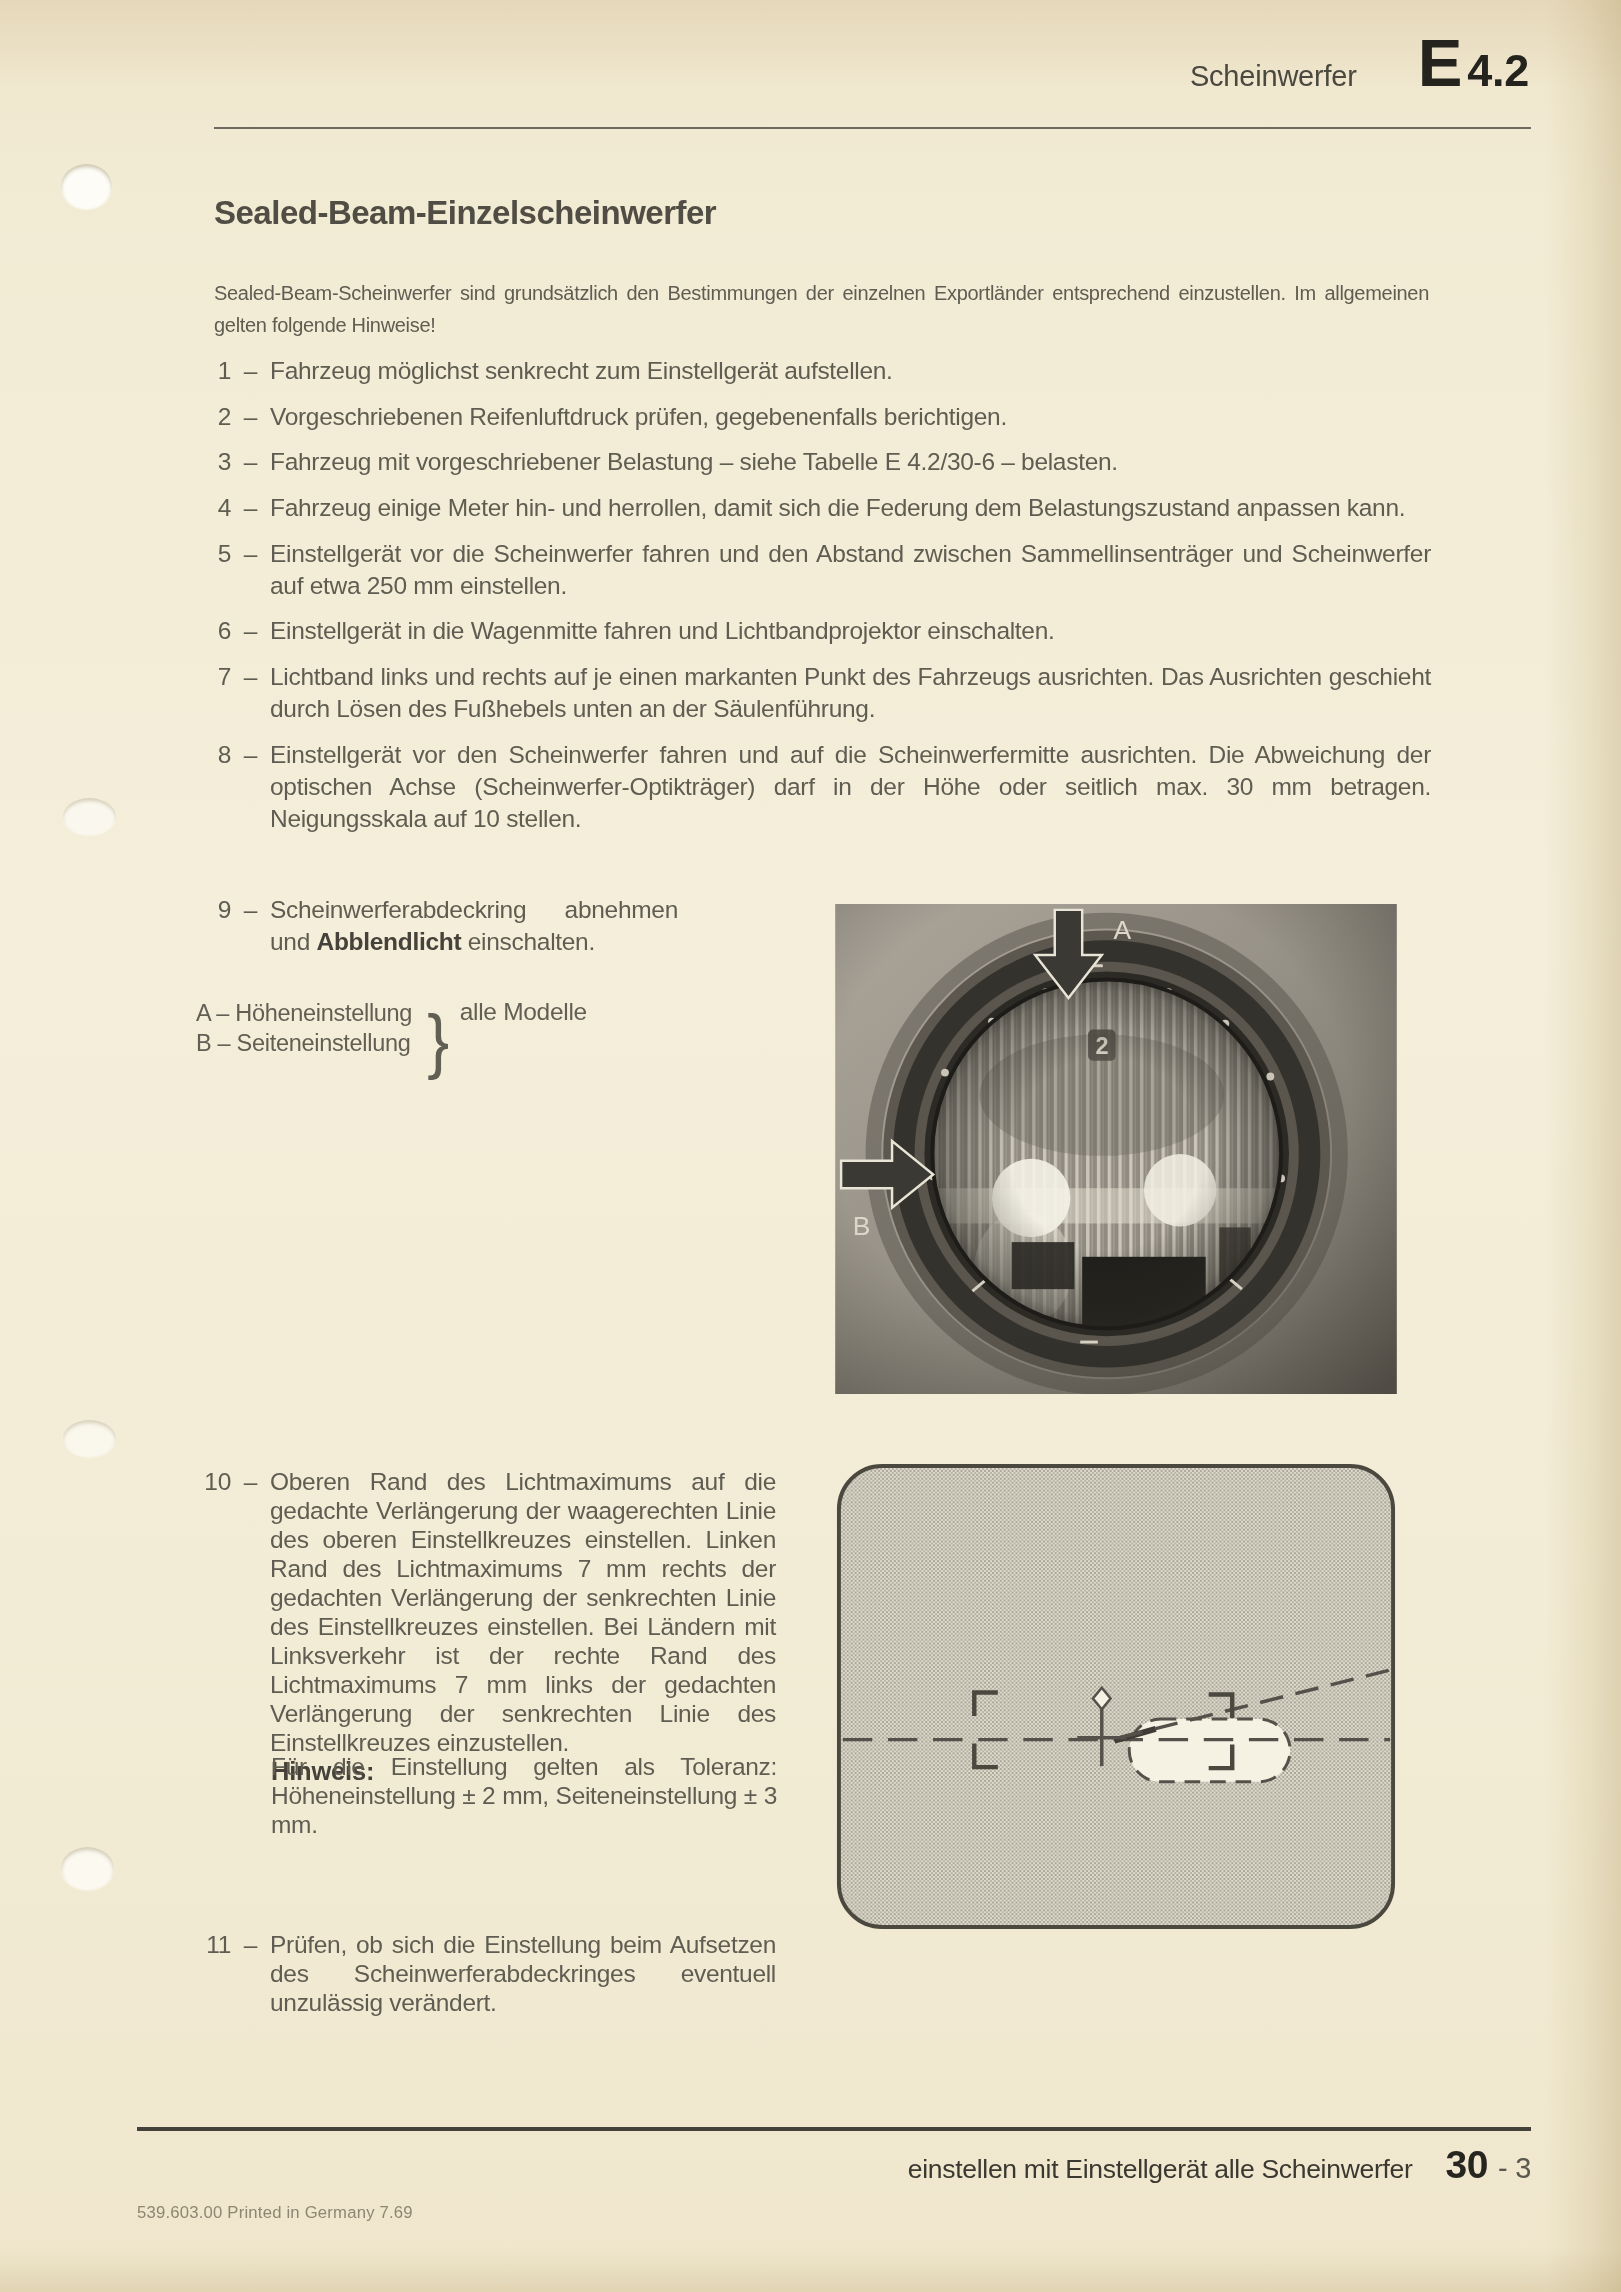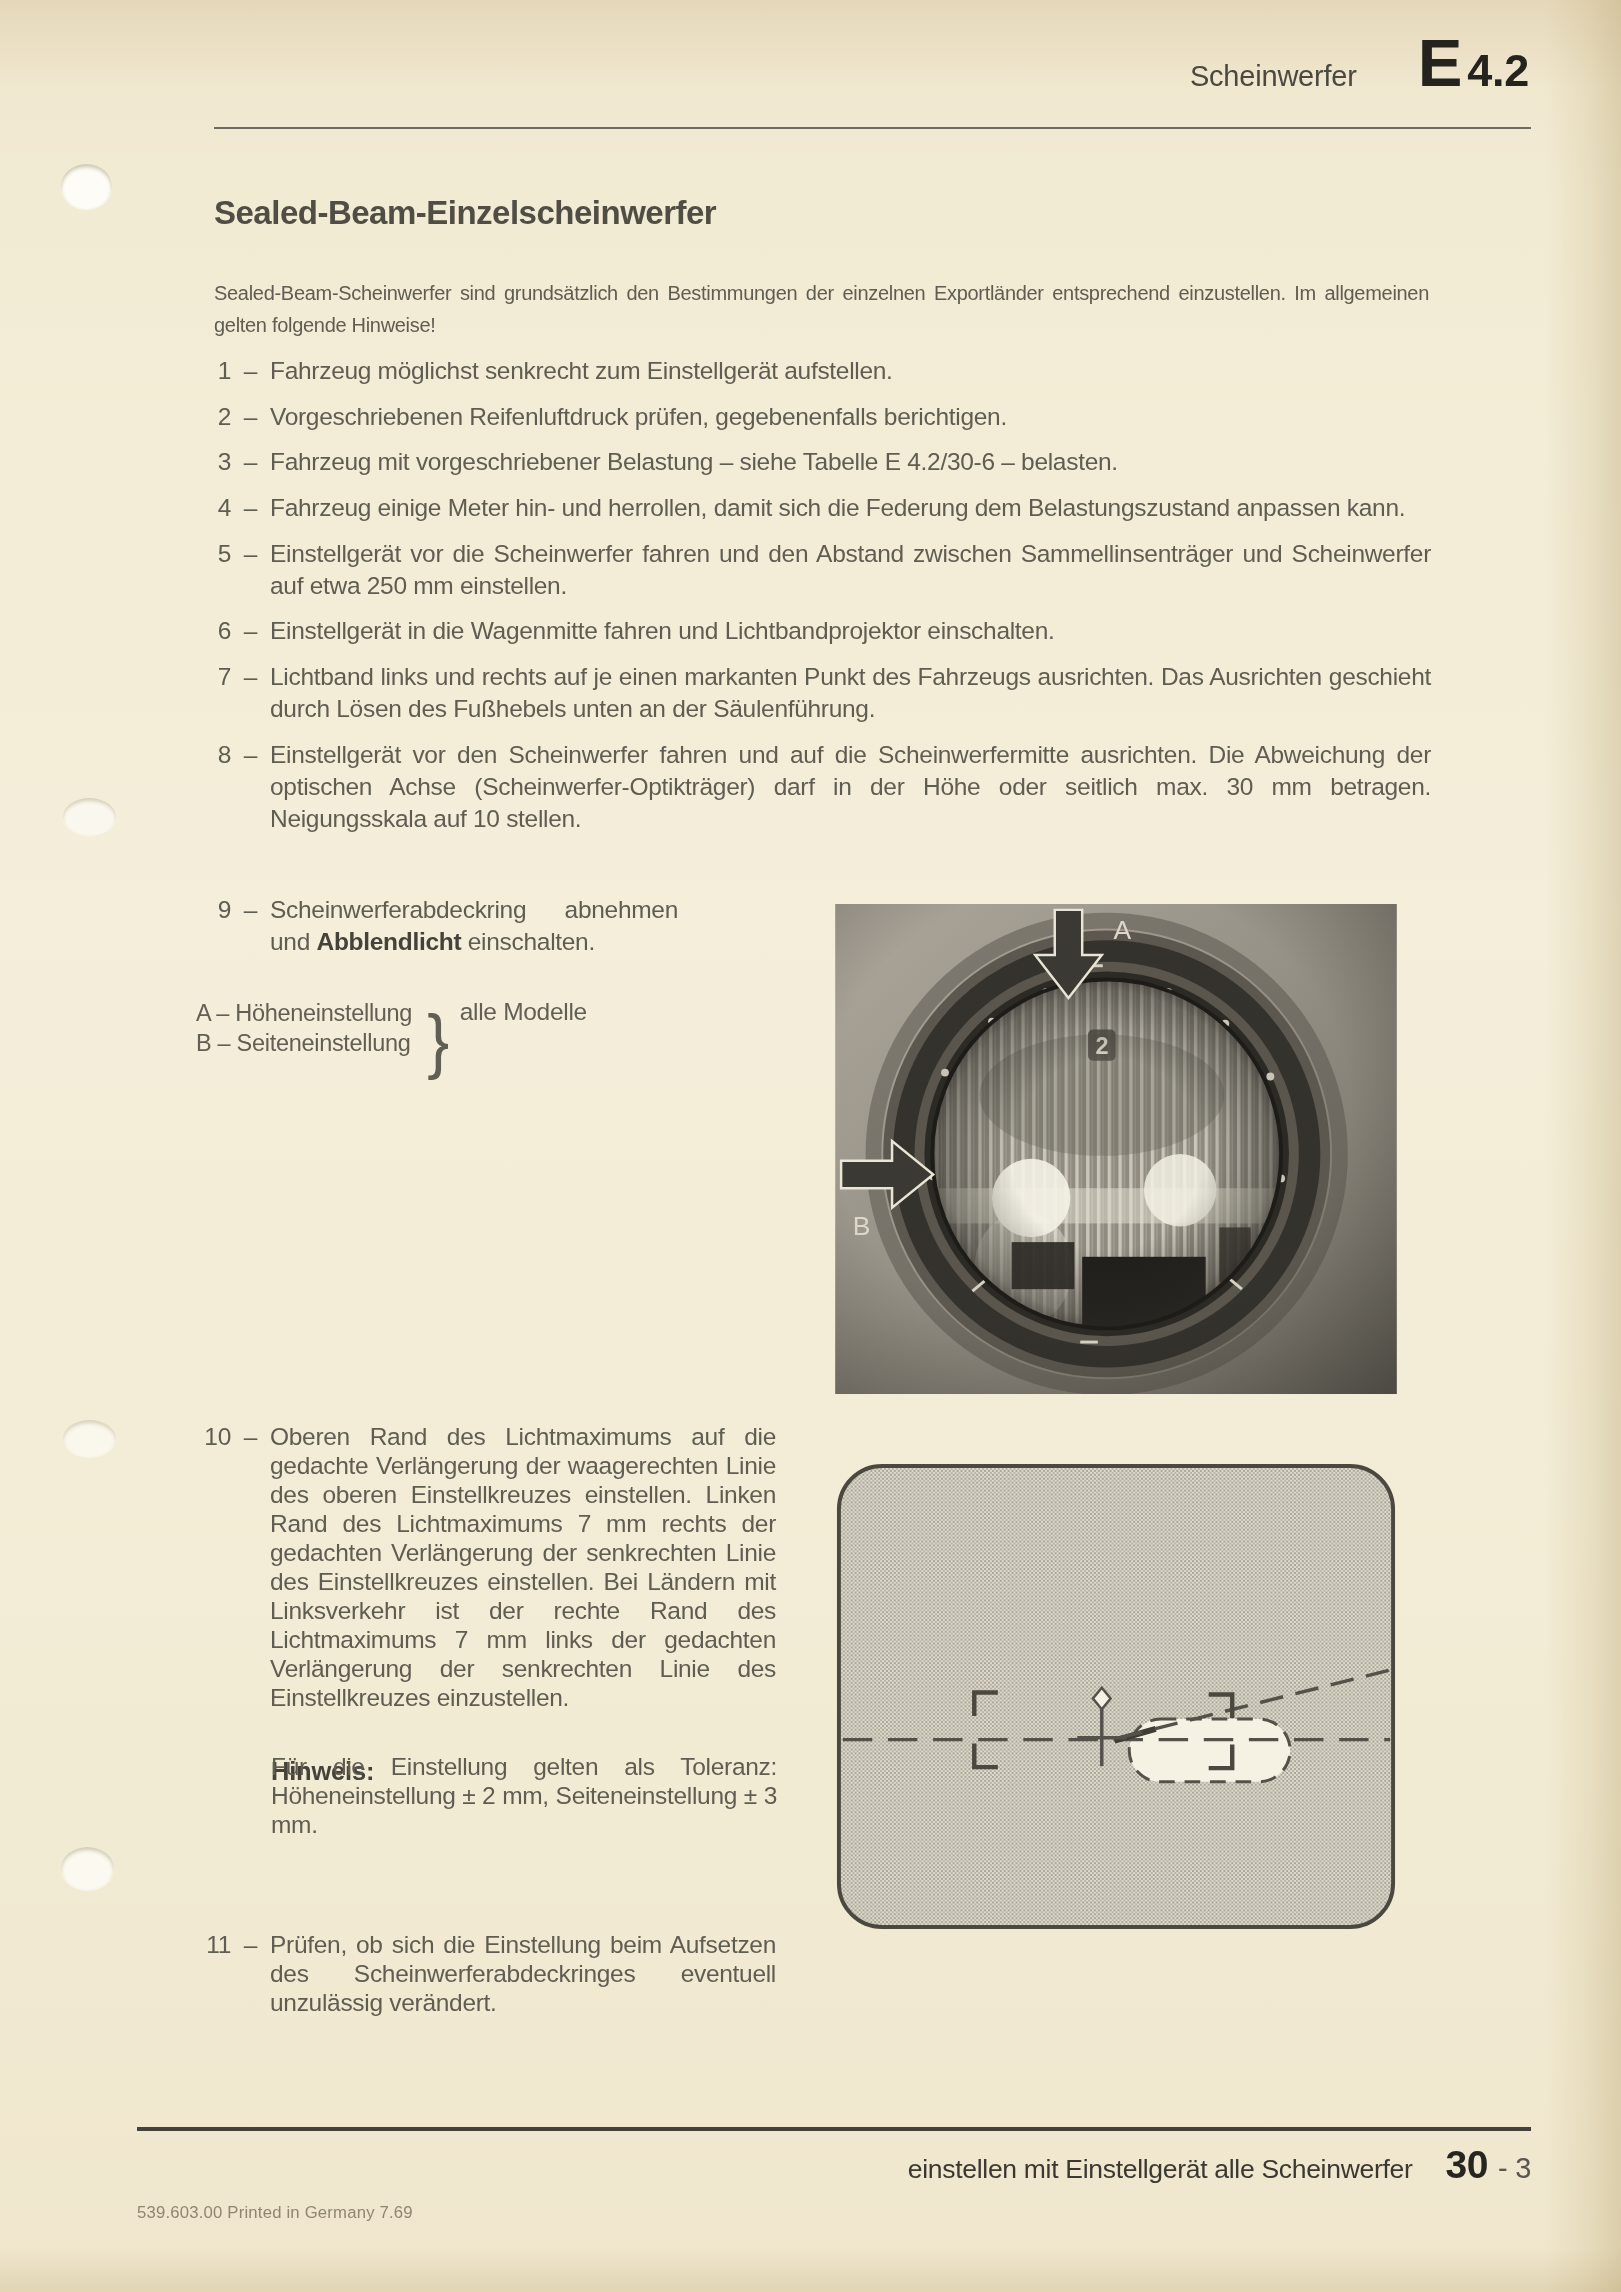--- a/index.html
+++ b/index.html
@@ -39,21 +39,21 @@
   
   .legend{position:absolute;left:196px;top:998px;display:flex;align-items:flex-start;font-size:23.5px;color:#615e54;}
   .legend-lines div{line-height:30px;}
   .legend-brace{font-size:73px;font-weight:200;color:#615e54;margin:0 9.8px 0 13.7px;transform:scaleX(0.9);}
   .legend-note{font-size:24.5px;}
   
   .photo-wrap{position:absolute;left:835px;top:904px;width:562px;height:490px;}
   .diagram-wrap{position:absolute;left:835px;top:1462px;width:562px;height:469px;}
   svg{display:block;}
   
-  .step10{position:absolute;left:194px;top:1422px;width:582px;}
+  .step10{position:absolute;left:194px;top:1467px;width:582px;}
   .step10 .step,.step11 .step{margin-bottom:0;}
   .hinweis-h{position:absolute;left:271px;top:1757px;font-size:25.5px;font-weight:bold;color:#44423a;letter-spacing:-0.2px;}
   .tolerance{position:absolute;left:271px;top:1712px;width:506px;font-size:24.5px;line-height:29px;text-align:justify;margin-top:40px;}
   .step11{position:absolute;left:194px;top:1906px;width:582px;margin-top:24px;}
   
   .rule-bottom{position:absolute;left:137px;top:2127px;width:1394px;height:3.9px;background:#44423a;}
   .footer-row{position:absolute;right:90px;top:2143px;display:flex;align-items:baseline;}
   .footer-caption{font-size:26.5px;font-weight:normal;color:#3a3831;letter-spacing:-0.3px;}
   .footer-page{font-size:39px;font-weight:bold;color:#26251f;margin-left:33px;}
   .footer-suffix{font-size:29px;color:#5a574e;margin-left:9.8px;}

